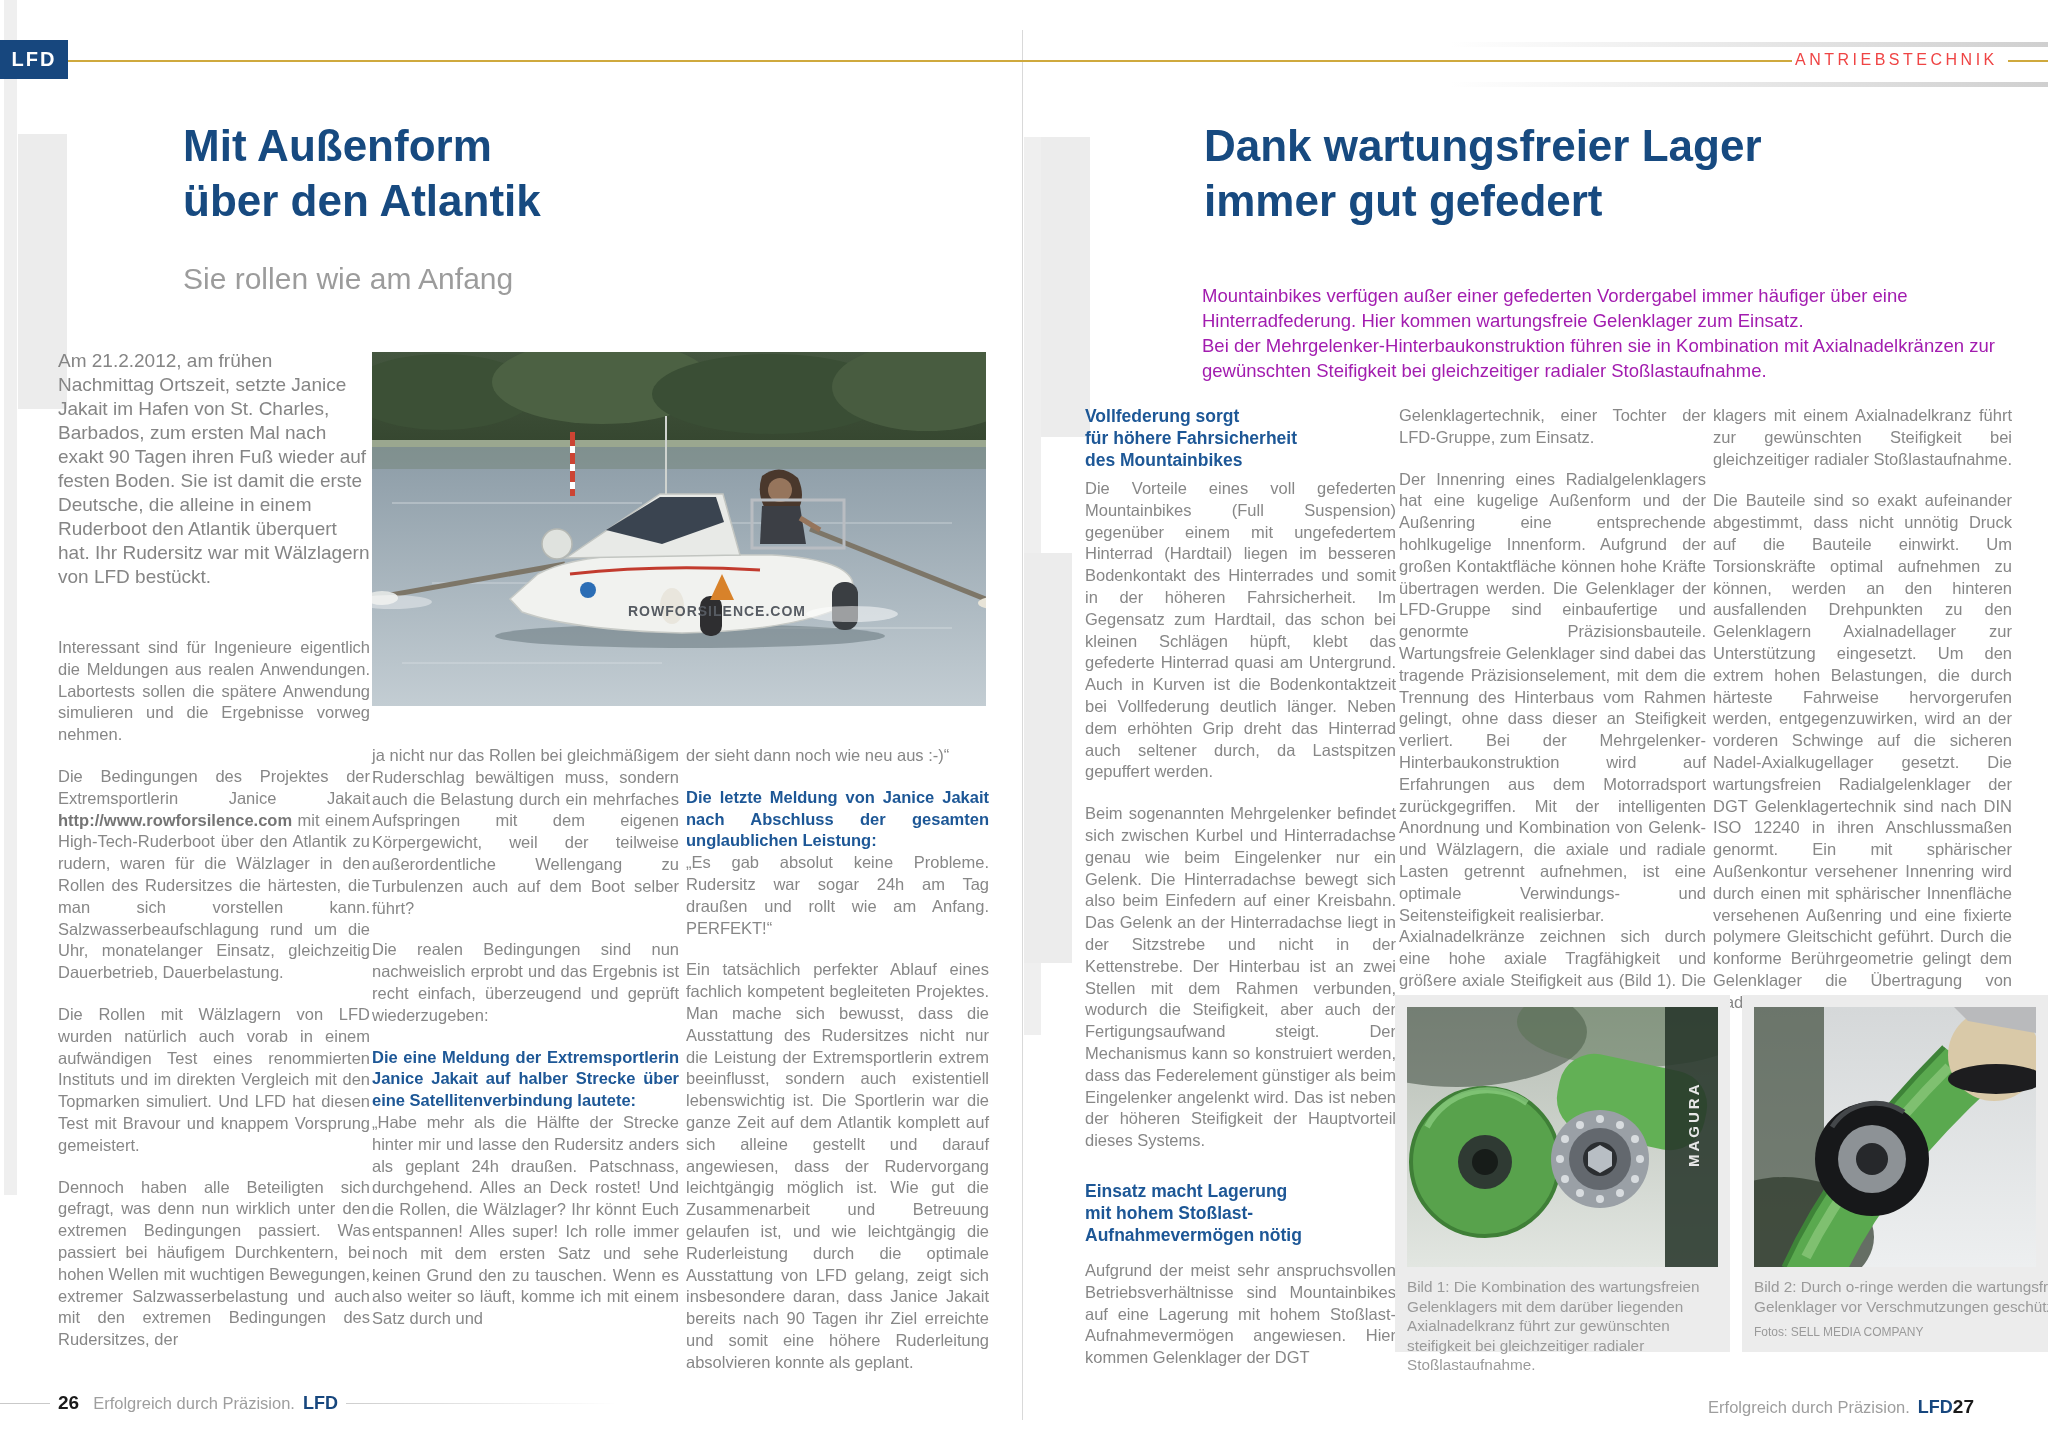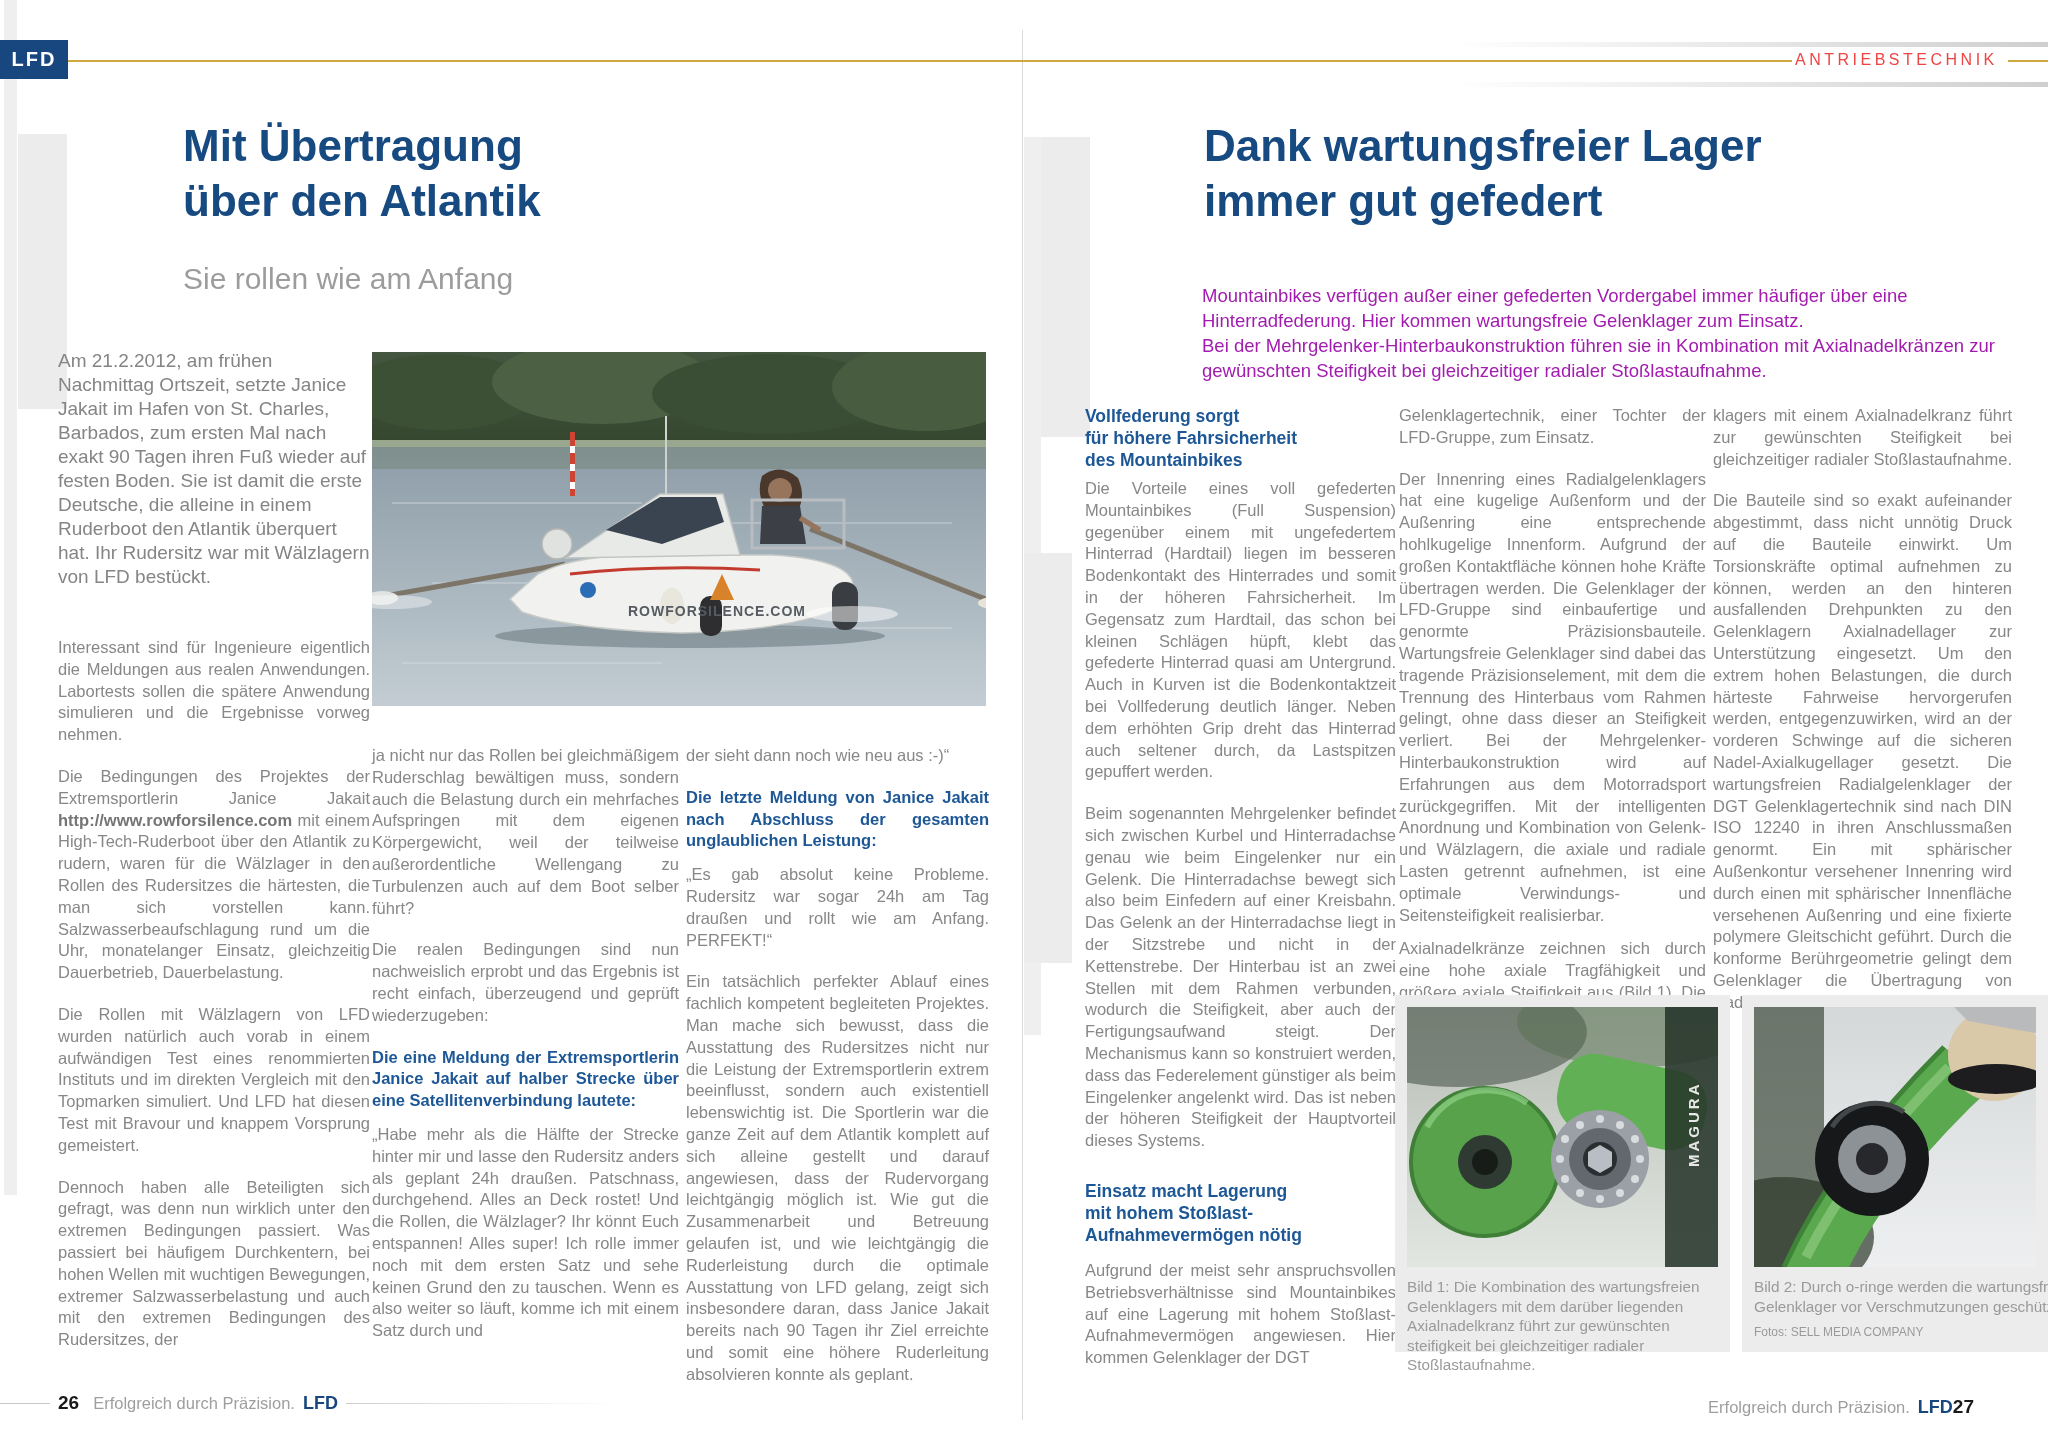--- a/index.html
+++ b/index.html
@@ -24,21 +24,21 @@
   
   .page-title{font-size:44px;line-height:55px;font-weight:bold;color:#174a80;white-space:nowrap;}
   .page-subtitle{font-size:30px;color:#9c9c9c;white-space:nowrap;}
 
   
   .lead{font-size:19px;line-height:24px;color:#858585;text-align:left;}
   .col{color:#878787;}
   .col p{font-size:16.5px;line-height:21.8px;color:#878787;text-align:justify;
          margin:0 0 20px 0;hyphens:auto;overflow-wrap:break-word;}
   .col p.tight{margin-bottom:0;}
-  .col p.cont{margin-top:12px;}
+  .col p.cont{margin-top:0;}
   .subhead{font-size:16.5px;line-height:21.8px;color:#1d5796;font-weight:bold;
            text-align:justify;margin:0;hyphens:auto;}
   .subhead-ml{font-size:17.5px;line-height:22px;color:#1d5796;font-weight:bold;
               white-space:pre-line;text-align:left;margin:0 0 7px 0;}
   .subhead-ml.second{margin-top:28px;margin-bottom:14px;}
   .boldlink{font-weight:bold;color:#757575;}
 
   .intro{font-size:18.5px;line-height:25px;color:#a21caf;}
   .intro p{margin:0;}
 
@@ -71,21 +71,21 @@
   <div class="abs block" style="left:1024px;top:553px;width:48px;height:410px;"></div>
 
   <div class="abs lfd-box">LFD</div>
   <div class="abs goldline" style="left:68px;top:60px;width:1724px;height:2px;"></div>
   <div class="abs band" style="left:1450px;top:42px;width:598px;height:5px;"></div>
   <div class="abs band" style="left:1450px;top:82px;width:598px;height:5px;"></div>
   <div class="abs section-label">ANTRIEBSTECHNIK</div>
   <div class="abs goldline" style="left:2008px;top:60px;width:40px;height:2px;"></div>
 
   <div class="abs page-title" style="left:183px;top:118px;">
-    <div>Mit Übertragung</div>
+    <div>Mit Außenform</div>
     <div>über den Atlantik</div>
   </div>
   <div class="abs page-subtitle" style="left:183px;top:262px;">Sie rollen wie am Anfang</div>
 
   <div class="abs lead" style="left:58px;top:349px;width:312px;">Am 21.2.2012, am frühen Nachmittag Ortszeit, setzte Janice Jakait im Hafen von St. Charles, Barbados, zum ersten Mal nach exakt 90 Tagen ihren Fuß wieder auf festen Boden. Sie ist damit die erste Deutsche, die alleine in einem Ruderboot den Atlantik überquert hat. Ihr Rudersitz war mit Wälzlagern von LFD bestückt.</div>
 
   <svg class="abs" style="left:372px;top:352px;" width="614" height="354" viewBox="0 0 614 354">
     <defs>
       <linearGradient id="water" x1="0" y1="0" x2="0" y2="1">
         <stop offset="0" stop-color="#8a9aa5"></stop>

